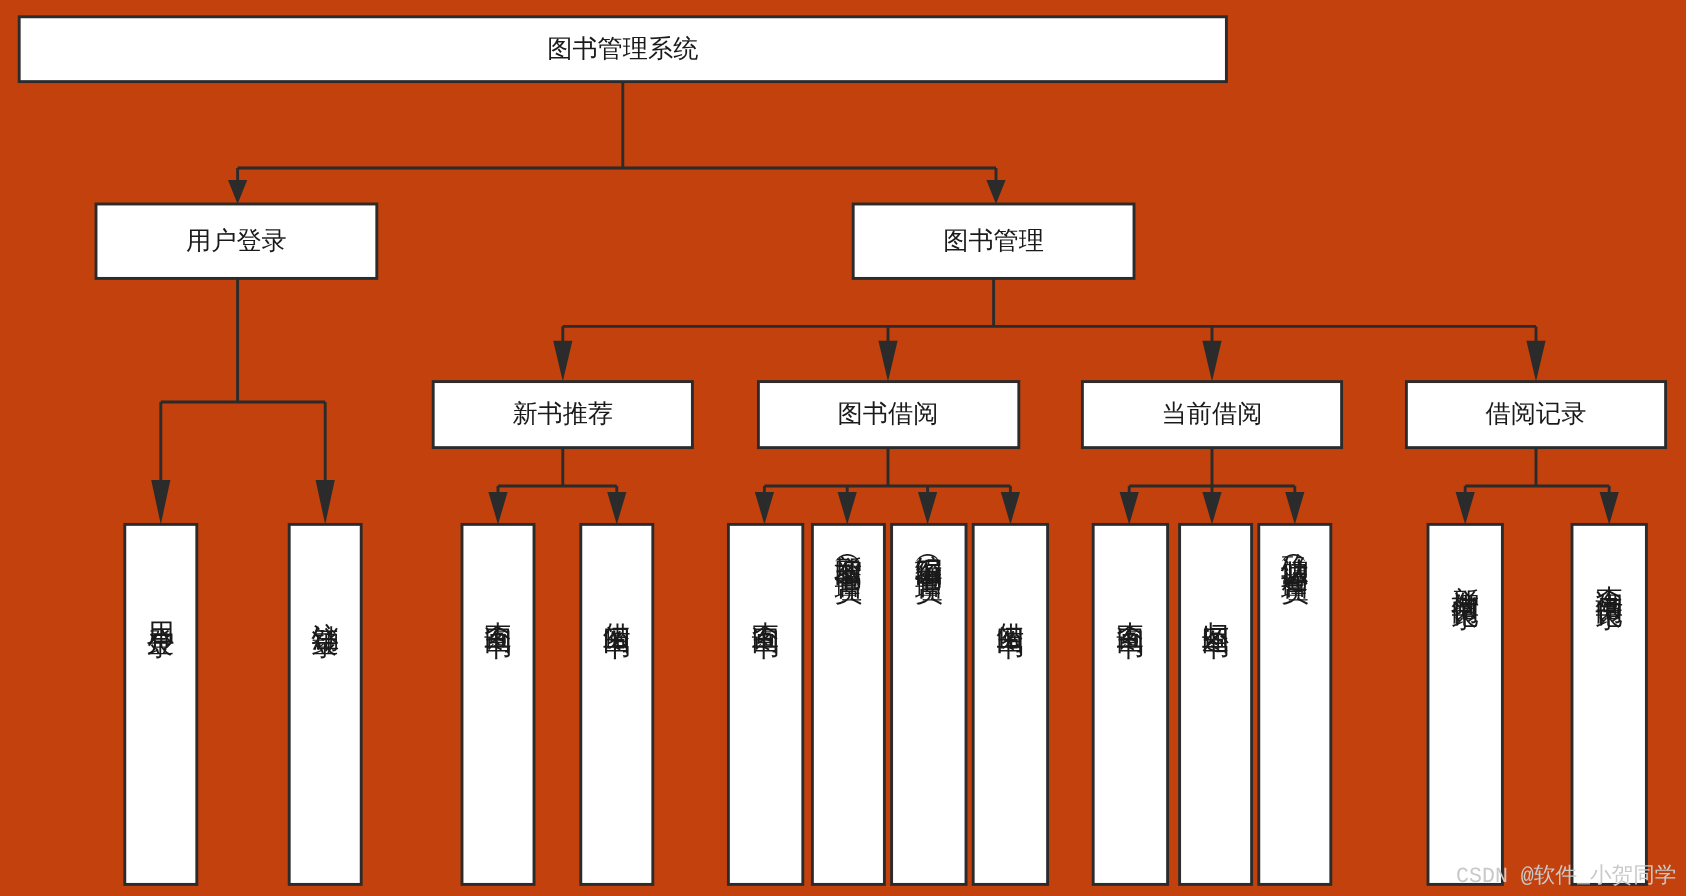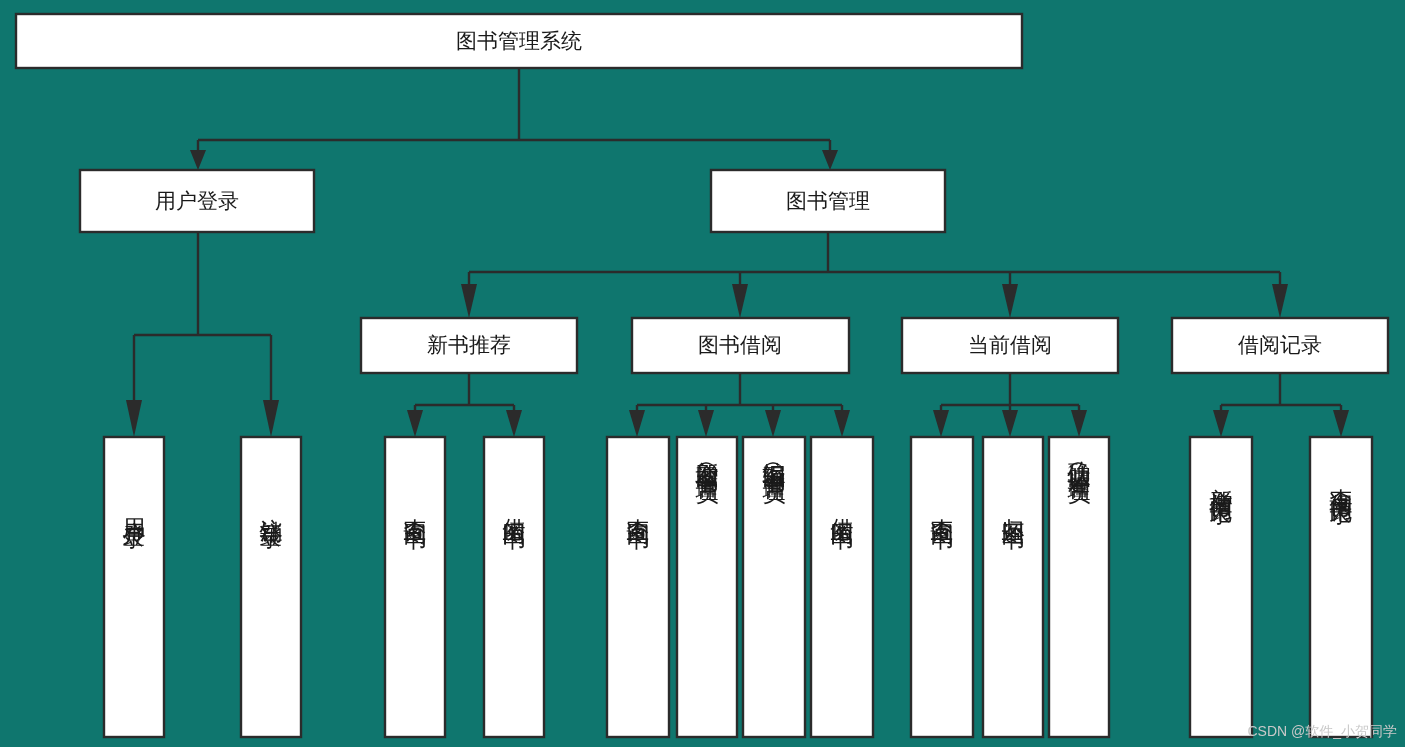--- a/index.html
+++ b/index.html
@@ -4,21 +4,21 @@
 <style>
   html, body {
     margin: 0;
     padding: 0;
     background: #ffffff;
   }
   #canvas-wrap {
     position: relative;
     width: 1405px;
     height: 747px;
-    background: #0f766e;
+    background: #c2410c;
     overflow: hidden;
     font-family: "Liberation Sans", "DejaVu Sans", sans-serif;
   }
   svg#diagram {
     position: absolute;
     left: 0;
     top: 0;
     width: 1405px;
     height: 747px;
   }
@@ -54,22 +54,22 @@
     color: #1a1a1a;
     letter-spacing: 3px;
     white-space: nowrap;
     transform: translateX(-50%);
     pointer-events: none;
   }
   .watermark {
     position: absolute;
     right: 8px;
     bottom: 6px;
-    font-family: Liberation Sans, sans-serif;
-    font-size: 14px;
+    font-family: Liberation Mono, monospace;
+    font-size: 18px;
     color: #c9c9c9;
     white-space: nowrap;
     user-select: none;
   }
 </style>
 </head>
 <body>
 
 <div id="canvas-wrap">
 

